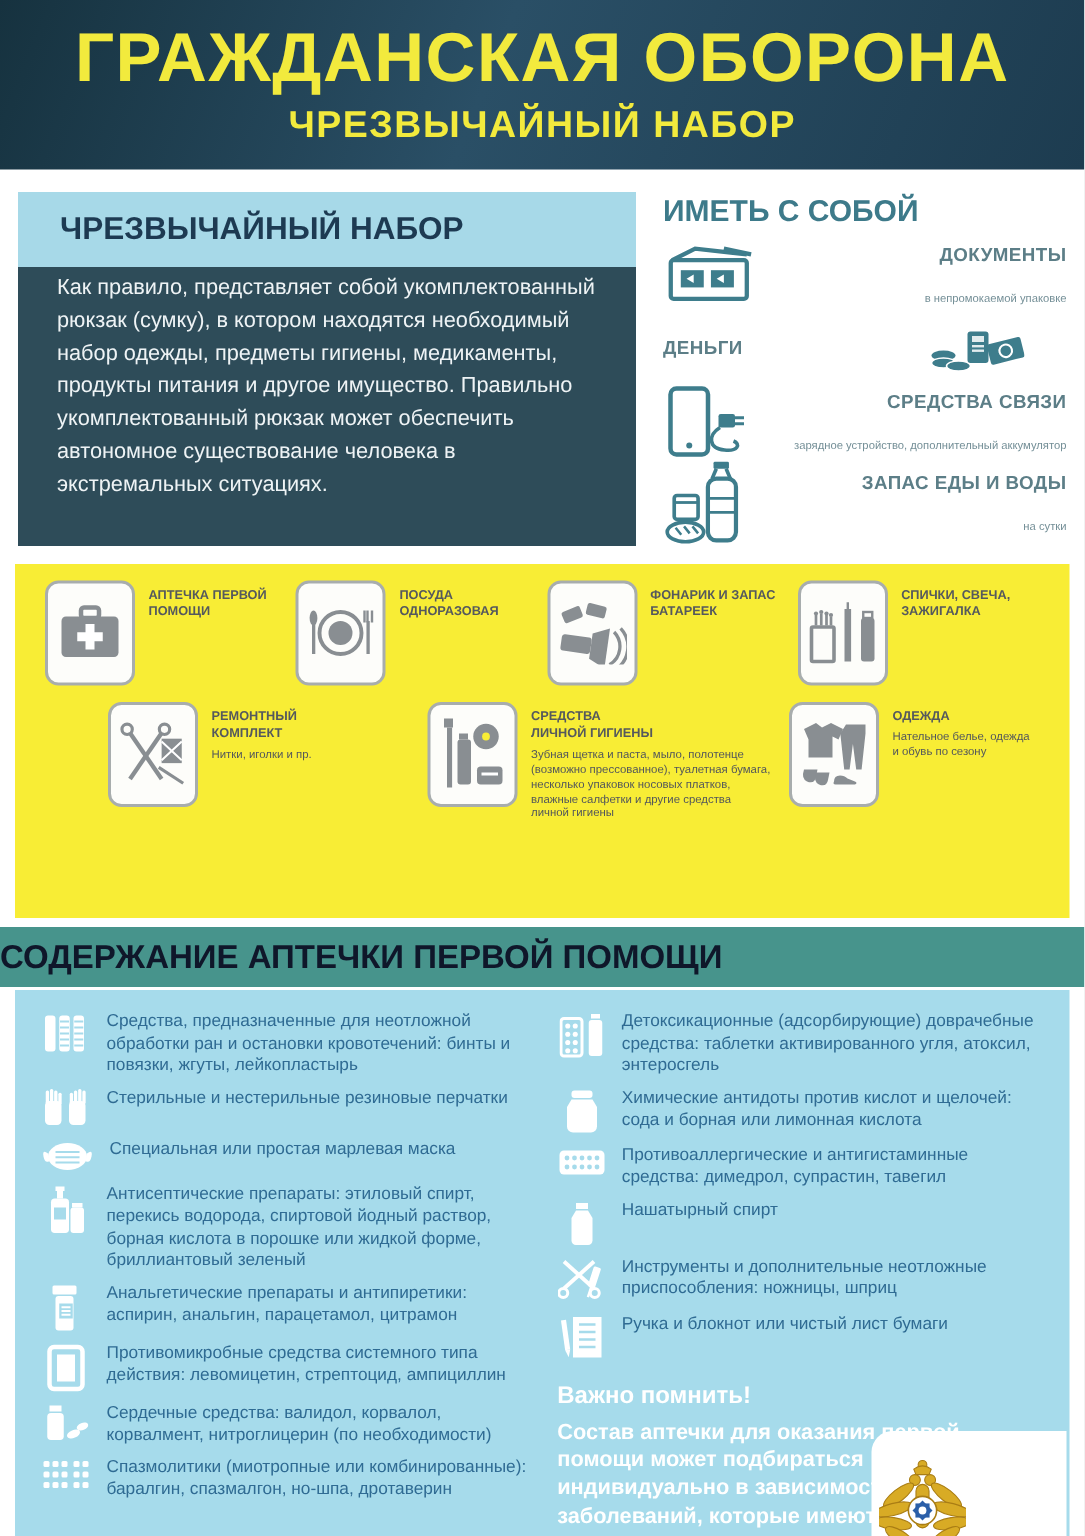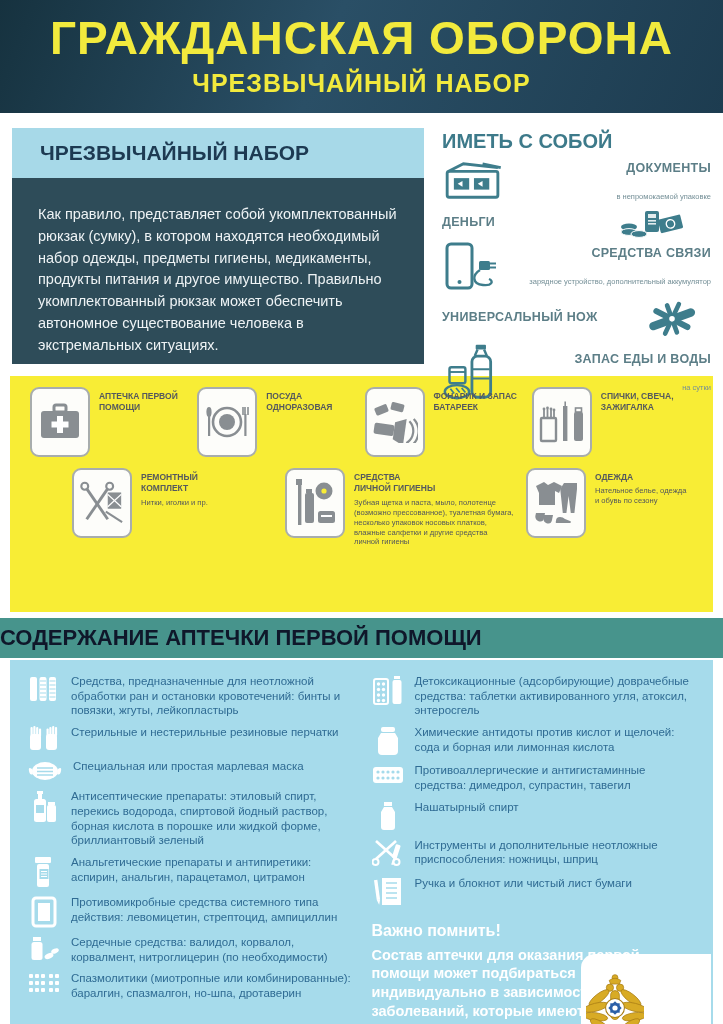--- a/index.html
+++ b/index.html
@@ -11,21 +11,21 @@
        display:flex;flex-direction:column;align-items:center;justify-content:center;}
   .hdr-title{color:#f2ea3d;font-size:46px;font-weight:800;letter-spacing:1px;line-height:1;}
   .hdr-sub{color:#f2ea3d;font-size:25px;font-weight:800;letter-spacing:1px;margin-top:8px;}
 
   
   .row1{display:flex;margin:15px 12px 0;height:236px;gap:18px;}
   .kit-card{width:412px;display:flex;flex-direction:column;}
   .kit-head{height:50px;background:#a7d9e8;color:#1d3a52;font-size:21px;font-weight:800;
             display:flex;align-items:center;padding-left:28px;}
   .kit-body{flex:1;background:#2e4c59;color:#eef3f5;font-size:14.5px;line-height:1.5;
-            padding:26px 26px 0 26px;}
+            padding:4px 26px 0 26px;}
   .carry{flex:1;display:flex;flex-direction:column;}
   .carry-title{color:#3d7a8a;font-size:20px;font-weight:800;margin:2px 0 6px;}
   .c-row{display:flex;align-items:center;justify-content:space-between;flex:1;}
   .c-text{display:flex;flex-direction:column;}
   .c-text.right{text-align:right;}
   .c-label{color:#5c7e87;font-size:12.5px;font-weight:700;letter-spacing:.3px;}
   .c-sub{color:#748f97;font-size:7.5px;margin-top:17px;}
   .c-icon{display:flex;align-items:center;}
 
   
@@ -133,36 +133,20 @@
             <line x1="48" y1="26.5" x2="54" y2="26.5" stroke="#3e7d8c" stroke-width="2"></line>
             <path d="M38 29 C30 34 30 43 41 44 C50 45 52 40 47 38" stroke="#3e7d8c" stroke-width="2.4"></path>
           </svg>
         </span>
         <span class="c-text right">
           <span class="c-label">СРЕДСТВА СВЯЗИ</span>
           <span class="c-sub">зарядное устройство, дополнительный аккумулятор</span>
         </span>
       </div>
 
-      <div class="c-row">
-        <span class="c-text">
-          <span class="c-label">УНИВЕРСАЛЬНЫЙ НОЖ</span>
-        </span>
-        <span class="c-icon" style="margin-right:8px;">
-          <svg width="62" height="52" viewBox="0 0 64 56">
-            <g fill="#3e7d8c">
-              <rect x="6" y="26" width="52" height="9" rx="4.5" transform="rotate(-20 32 30)"></rect>
-              <rect x="10" y="27" width="44" height="6.5" rx="3.2" transform="rotate(27 32 30)"></rect>
-              <rect x="14" y="27.5" width="36" height="5" rx="2.5" transform="rotate(70 32 30)"></rect>
-              <rect x="12" y="27.5" width="40" height="5" rx="2.5" transform="rotate(-65 32 30)"></rect>
-            </g>
-            <circle cx="32" cy="30" r="4" fill="#fff" stroke="#3e7d8c" stroke-width="2"></circle>
-          </svg>
-        </span>
-      </div>
 
       <div class="c-row">
         <span class="c-icon">
           <svg width="58" height="58" viewBox="0 0 60 62" fill="none">
             <rect x="35" y="2" width="11" height="5" rx="1" fill="#3e7d8c"></rect>
             <path d="M37 7 L34 14 M44 7 L47 14" stroke="#3e7d8c" stroke-width="2.6"></path>
             <rect x="31" y="14" width="20" height="44" rx="6" stroke="#3e7d8c" stroke-width="3"></rect>
             <path d="M32 28 h18 M32 38 h18" stroke="#3e7d8c" stroke-width="2"></path>
             <rect x="7" y="26" width="17" height="17" rx="2" stroke="#3e7d8c" stroke-width="2.6"></rect>
             <line x1="7" y1="31" x2="24" y2="31" stroke="#3e7d8c" stroke-width="2"></line>

